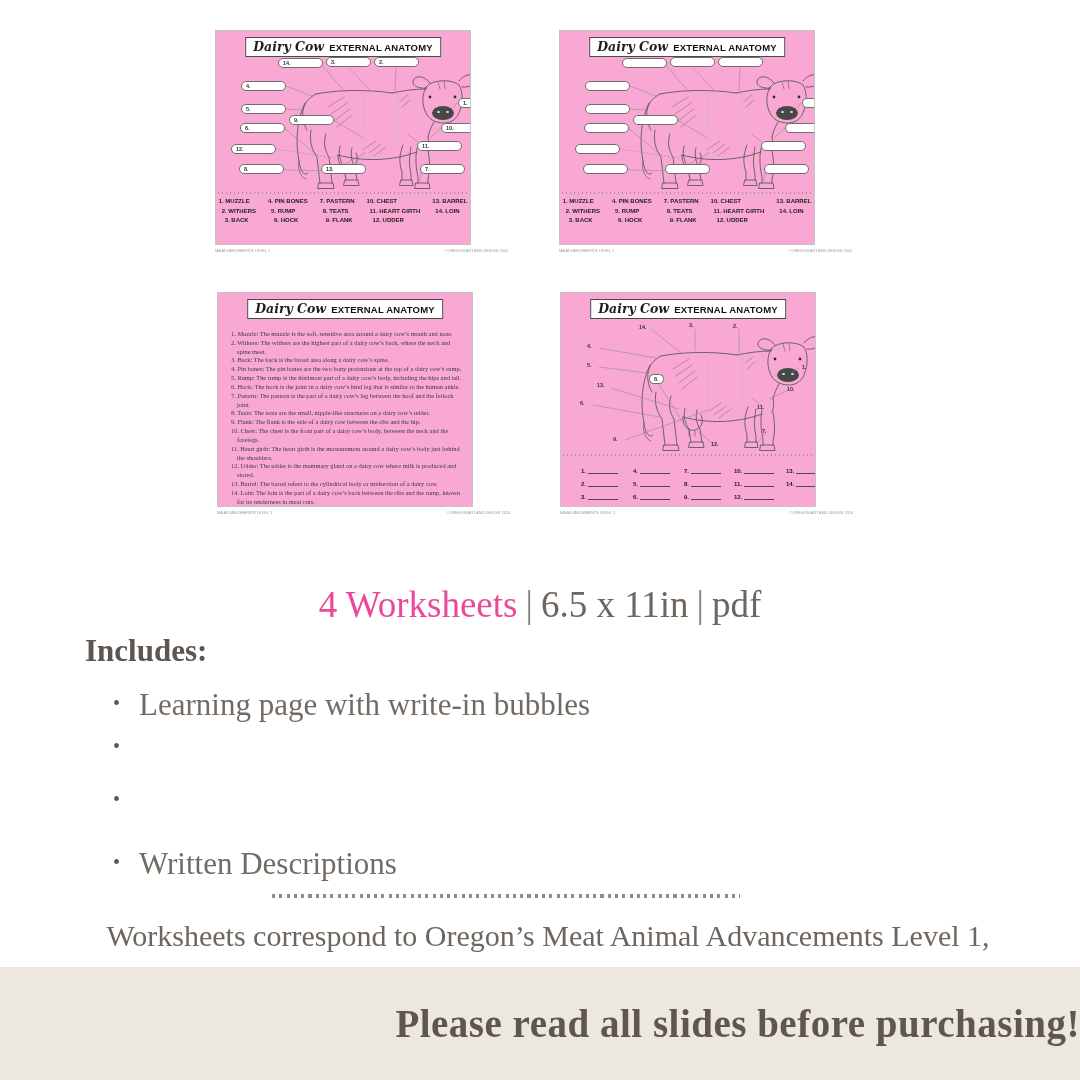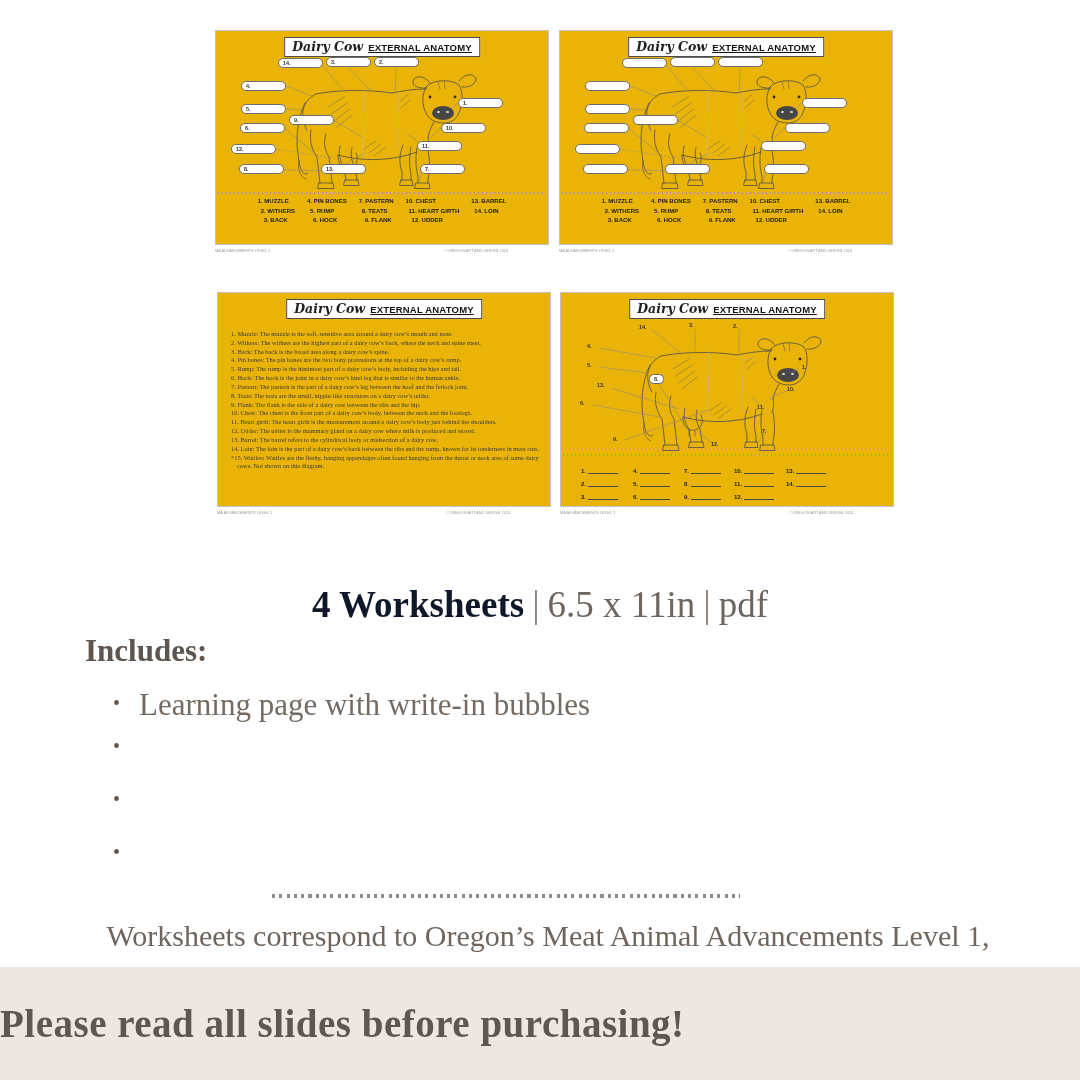--- a/index.html
+++ b/index.html
@@ -5,30 +5,30 @@
   * { box-sizing: border-box; }
   html,body { margin:0; padding:0; }
   body {
     width:1080px; height:1080px; position:relative; overflow:hidden;
     background:#ffffff; font-family:"Liberation Serif", serif;
   }
 
   
   .sheet-cell { position:absolute; width:293px; }
   .sheet-page {
-    position:relative; width:334px; height:215px; background:#eab308;
+    position:relative; width:256px; height:215px; background:#f9a8d4;
     border:1px solid #c3c3c3; overflow:hidden;
   }
   .title-box {
     position:absolute; top:6px; left:50%; transform:translateX(-50%);
     border:1.2px solid #4a4a4a; background:#fff; padding:1px 7px 2px;
     display:flex; align-items:baseline; gap:5px; white-space:nowrap; z-index:3;
   }
   .title-script { font-family:"DejaVu Serif", serif; font-style:italic; font-weight:700; font-size:12.5px; color:#1e1e1e; }
-  .title-caps  { font-family:"Liberation Sans", sans-serif; font-weight:700; font-size:9.5px; letter-spacing:.2px; color:#111;text-decoration:underline; }
+  .title-caps  { font-family:"Liberation Sans", sans-serif; font-weight:700; font-size:9.5px; letter-spacing:.2px; color:#111; }
 
   .cow-svg { position:absolute; left:0; top:0; width:293px; height:165px; z-index:1; }
 
   .bubble {
     position:absolute; width:45px; height:10px; border:1px solid #6d6d6d; border-radius:5px;
     background:#fff; z-index:2; font-family:"Liberation Sans", sans-serif; font-weight:700;
     font-size:5.5px; line-height:8.5px; color:#333; padding-left:4px;
   }
   .pnum {
     position:absolute; z-index:2; font-family:"Liberation Sans", sans-serif;
@@ -57,36 +57,36 @@
     font-size:6.4px; line-height:1.38; color:#3c3c3c; font-family:"Liberation Serif", serif;
   }
 
   .anscol { position:absolute; top:168px; z-index:2; }
   .ans { display:flex; align-items:flex-end; gap:2px; height:13px; }
   .ansnum { font-family:"Liberation Sans", sans-serif; font-weight:700; font-size:6px; color:#222; }
   .ansline { width:30px; height:7px; border-bottom:0.8px solid #4a4a4a; }
 
   
   .heading { position:absolute; top:583px; left:0; right:0; text-align:center; font-size:37px; color:#6e665e; }
-  .h-bold { font-weight:700; color:#0f172a; }
+  .h-bold { font-weight:400; color:#ec4899; }
   .h-pipe { color:#8a8279; padding:0 8px; font-weight:400; }
 
   .includes { position:absolute; top:633px; left:85px; font-size:31px; font-weight:700; color:#5d554e; }
 
   .bullets { position:absolute; top:687px; left:113px; right:40px; }
   .bullet { display:flex; align-items:baseline; gap:19px; height:31px; margin-bottom:22px; font-size:31px; color:#736b63; }
   .bullet .dot { font-size:20px; color:#5d554e; position:relative; top:-5px; }
 
   .divider {
     position:absolute; top:894px; left:272px; width:468px; height:4px;
     background:repeating-linear-gradient(90deg, #8d8d87 0 3px, transparent 3px 7.3px);
   }
   .footnote { position:absolute; top:919px; left:16px; right:0; text-align:center; font-size:30px; color:#6e665e; }
 
-  .banner { position:absolute; left:0; top:967px; width:1080px; height:113px; background:#ece7e0; display:flex; align-items:center; justify-content:flex-start; }
+  .banner { position:absolute; left:0; top:967px; width:1080px; height:113px; background:#ece7e0; display:flex; align-items:center; justify-content:flex-end;padding-left:40px; }
   .banner-text { font-size:39px; font-weight:700; letter-spacing:.5px; color:#5e564f; }
 
   .defs-hidden { position:absolute; width:0; height:0; overflow:hidden; }
 </style>
 </head>
 <body>
 
 <svg class="defs-hidden" aria-hidden="true">
   <defs>
     <g id="cow-art" fill="none" stroke="#4e4e4e" stroke-width="0.8" stroke-linecap="round">
@@ -418,20 +418,21 @@
       <span>Learning page with write-in bubbles</span>
     </div>
   <div class="bullet">
       <span class="dot">•</span>
     </div>
   <div class="bullet">
       <span class="dot">•</span>
     </div>
   <div class="bullet">
       <span class="dot">•</span>
+      <span>Written Descriptions</span>
     </div>
 </div>
 
 <div class="divider"></div>
 
 <div class="footnote">Worksheets correspond to Oregon’s Meat Animal Advancements Level 1,</div>
 
 <div class="banner">
   <span class="banner-text">Please read all slides before purchasing!</span>
 </div>

